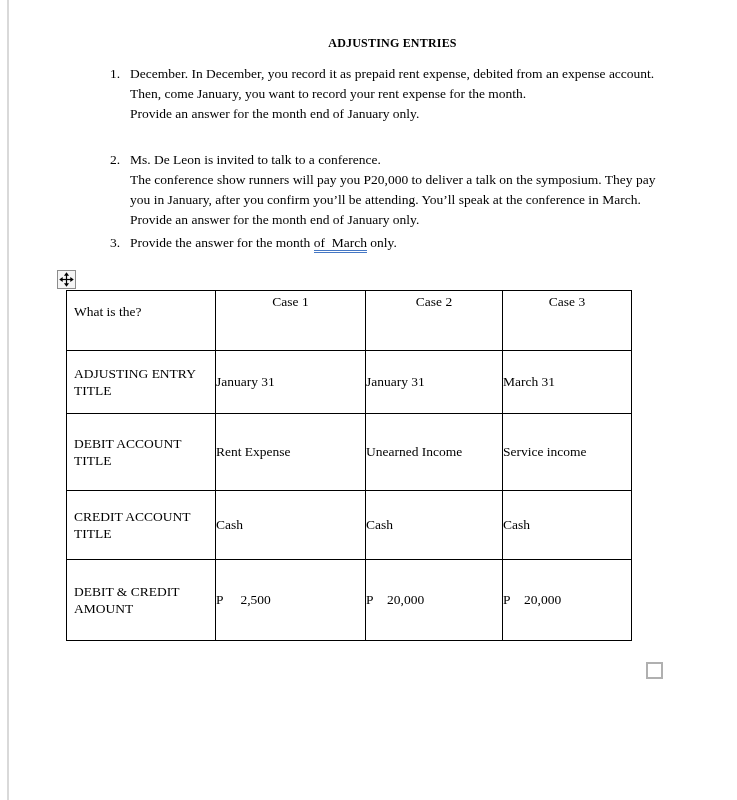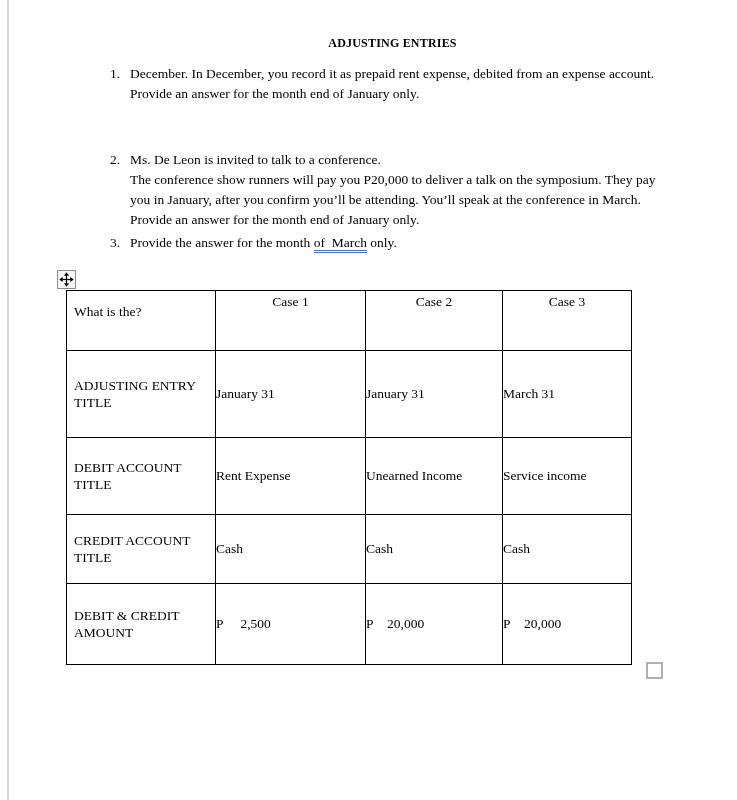--- a/index.html
+++ b/index.html
@@ -77,20 +77,21 @@
 <body>
 
 <div class="page-edge"></div>
 
 <h1 class="doc-title">ADJUSTING ENTRIES</h1>
 
 <div class="list-item" style="top:64px">
   <span class="num">1.</span>
   <div class="lines">
     <div class="line">December. In December, you record it as prepaid rent expense, debited from an expense account.</div>
+    <div class="line">Then, come January, you want to record your rent expense for the month.</div>
     <div class="line">Provide an answer for the month end of January only.</div>
   </div>
 </div>
 
 <div class="list-item" style="top:150px">
   <span class="num">2.</span>
   <div class="lines">
     <div class="line">Ms. De Leon is invited to talk to a conference.</div>
     <div class="line">The conference show runners will pay you P20,000 to deliver a talk on the symposium. They pay</div>
     <div class="line">you in January, after you confirm you’ll be attending. You’ll speak at the conference in March.</div>
@@ -129,21 +130,21 @@
       <col style="width:137px">
       <col style="width:129px">
   </colgroup>
   <tbody>
     <tr style="height:60px">
       <td class="q-cell">What is the?</td>
       <td class="case-head">Case 1</td>
       <td class="case-head">Case 2</td>
       <td class="case-head">Case 3</td>
     </tr>
-    <tr style="height:87px">
+    <tr style="height:63px">
       <td class="label-cell">
         <div class="lbl">ADJUSTING ENTRY</div>
         <div class="lbl">TITLE</div>
       </td>
       <td class="value-cell">January 31</td>
       <td class="value-cell">January 31</td>
       <td class="value-cell">March 31</td>
     </tr>
     <tr style="height:77px">
       <td class="label-cell">

